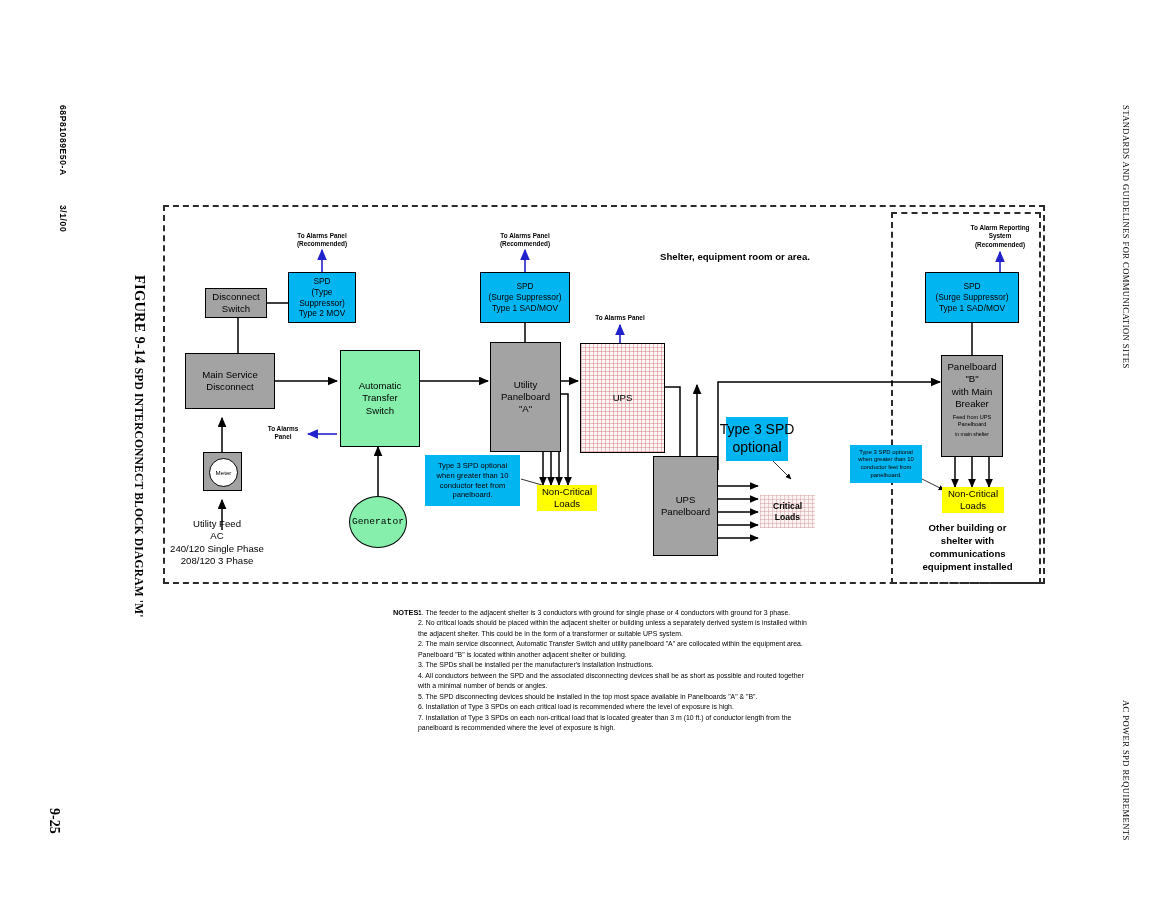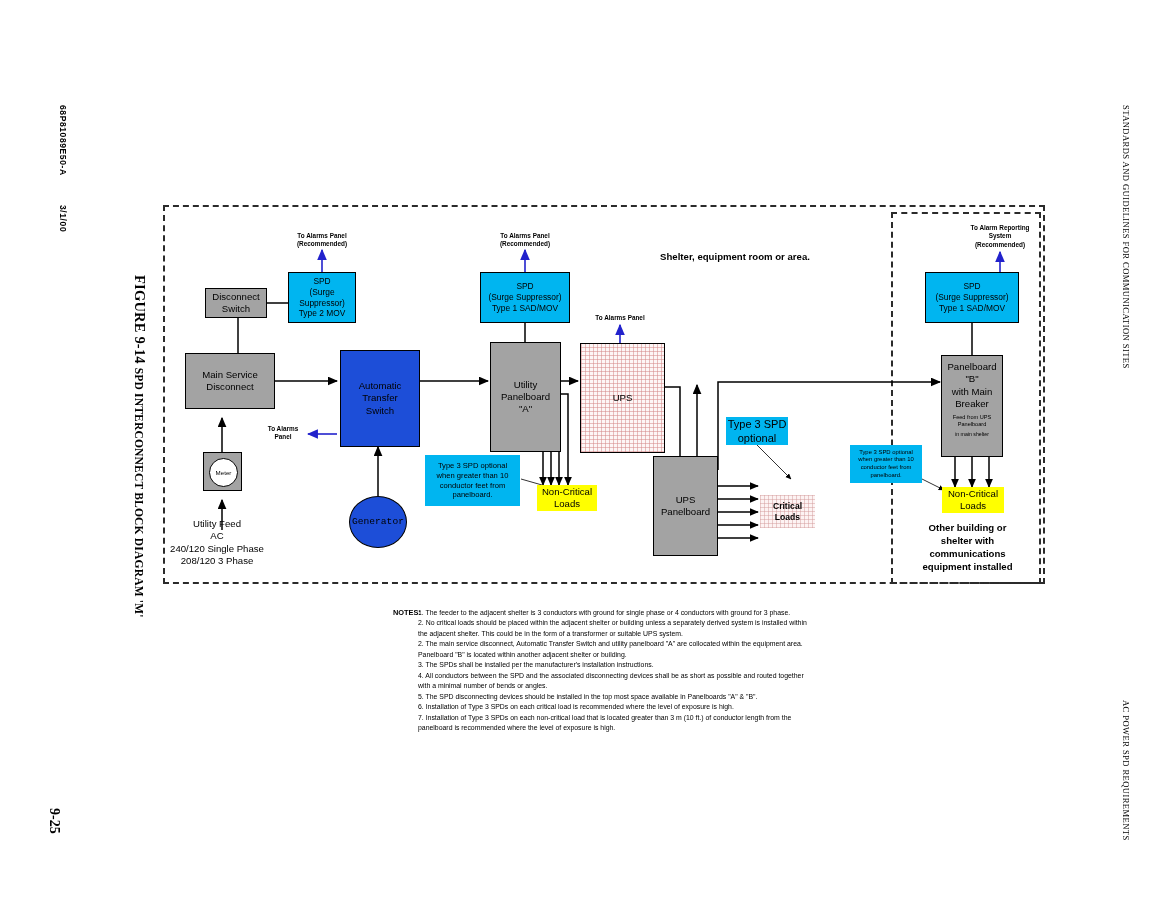--- a/index.html
+++ b/index.html
@@ -31,21 +31,21 @@
   .dashed-box{position:absolute;border:2px dashed #2b2b2b;background:transparent;}
 
   
   .node{position:absolute;border:1.6px solid #000;display:flex;flex-direction:column;
         align-items:center;justify-content:center;text-align:center;
         font-size:9.6px;line-height:1.28;box-sizing:border-box;padding:2px;}
   .node .ln{display:block;white-space:nowrap;}
 
   .grey{background:#a3a3a3;}
   .cyan{background:#00b5f0;}
-  .green{background:#1d4ed8;}
+  .green{background:#86efac;}
   .yellow{background:#ffff00;border:none;}
   .white{background:#ffffff;}
 
   .circle{border-radius:50%;}
 
   
   .hatch-ups{
     background-color:#fdf6f6;
     background-image:
       repeating-linear-gradient(0deg, rgba(214,140,140,.55) 0 1px, transparent 1px 4px),
@@ -167,21 +167,21 @@
   </g>
 </svg>
 
 <div class="node grey" style="left:205px;top:288px;width:62px;height:30px;">
   <span class="ln">Disconnect</span>
   <span class="ln">Switch</span>
 </div>
 
 <div class="node cyan" style="left:288px;top:272px;width:68px;height:51px;font-size:8.4px;">
   <span class="ln">SPD</span>
-  <span class="ln">(Surge</span>
+  <span class="ln">(Type</span>
   <span class="ln">Suppressor)</span>
   <span class="ln">Type 2 MOV</span>
 </div>
 
 <div class="node grey" style="left:185px;top:353px;width:90px;height:56px;">
   <span class="ln">Main Service</span>
   <span class="ln">Disconnect</span>
 </div>
 
 <div class="node grey" style="left:203px;top:452px;width:39px;height:39px;">
@@ -238,21 +238,21 @@
   <span class="ln">Loads</span>
 </div>
 
 <div class="node cyan" style="left:425px;top:455px;width:95px;height:51px;font-size:7.6px;border:none;">
   <span class="ln">Type 3 SPD optional</span>
   <span class="ln">when greater than 10</span>
   <span class="ln">conductor feet from</span>
   <span class="ln">panelboard.</span>
 </div>
 
-<div class="node cyan" style="left:726px;top:417px;width:62px;height:28px;font-size:11px;border:none;">
+<div class="node cyan" style="left:726px;top:417px;width:62px;height:44px;font-size:14px;border:none;">
   <span class="ln">Type 3 SPD</span>
   <span class="ln">optional</span>
 </div>
 
 <div class="lbl med bold" style="left:620px;top:251px;width:230px;">
   <span>Shelter, equipment room or area.</span>
 </div>
 
 <div class="node cyan" style="left:925px;top:272px;width:94px;height:51px;font-size:8.4px;">
   <span class="ln">SPD</span>

